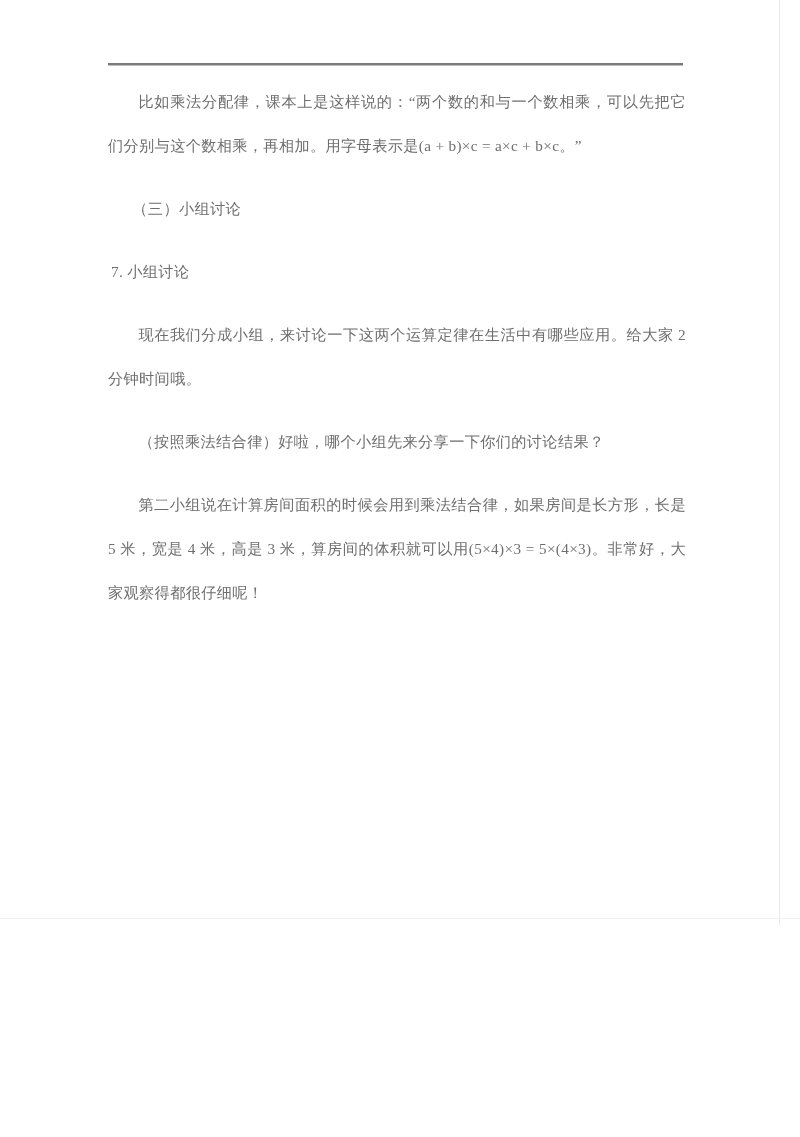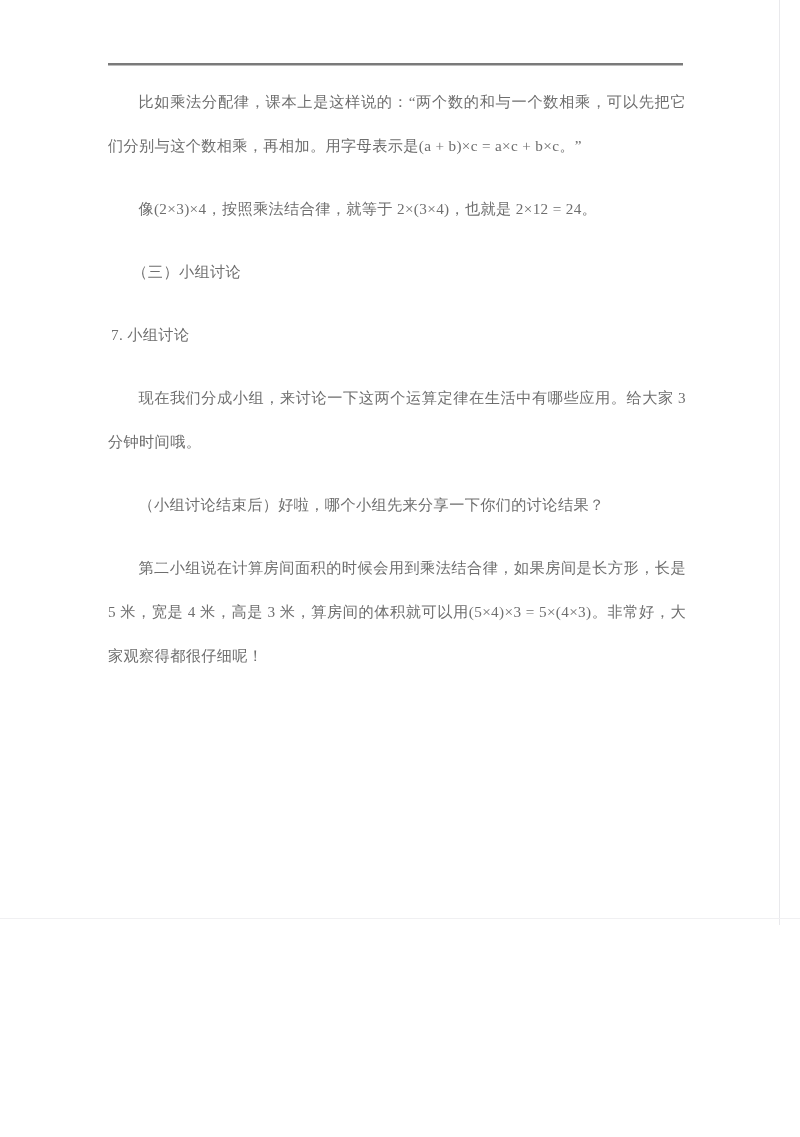--- a/index.html
+++ b/index.html
@@ -91,29 +91,28 @@
 
   <div class="header-rule"></div>
 
   <div class="content">
 
     <p class="para indent">比如乘法分配律，课本上是这样说的：“两个数的和与一个数相乘，可以先把它们分别与这个数相乘，再相加。用字母表示是(a + b)×c = a×c + b×c。”</p>
 
 
 
 
-    <p class="para indent">像(2×3)×4，按照乘法结合律，就等于 2×(3×4)，也就是 2×12 = 24。</p>
 
     <p class="para heading-sub">（三）小组讨论</p>
 
     <p class="para list-item">7. 小组讨论</p>
 
-    <p class="para indent">现在我们分成小组，来讨论一下这两个运算定律在生活中有哪些应用。给大家 3 分钟时间哦。</p>
+    <p class="para indent">现在我们分成小组，来讨论一下这两个运算定律在生活中有哪些应用。给大家 2 分钟时间哦。</p>
 
-    <p class="para indent">（小组讨论结束后）好啦，哪个小组先来分享一下你们的讨论结果？</p>
+    <p class="para indent">（按照乘法结合律）好啦，哪个小组先来分享一下你们的讨论结果？</p>
 
 
     <p class="para indent">第二小组说在计算房间面积的时候会用到乘法结合律，如果房间是长方形，长是 5 米，宽是 4 米，高是 3 米，算房间的体积就可以用(5×4)×3 = 5×(4×3)。非常好，大家观察得都很仔细呢！</p>
 
   </div>
 
   <div class="watermark">vv99.net</div>
 
 </div>
 

